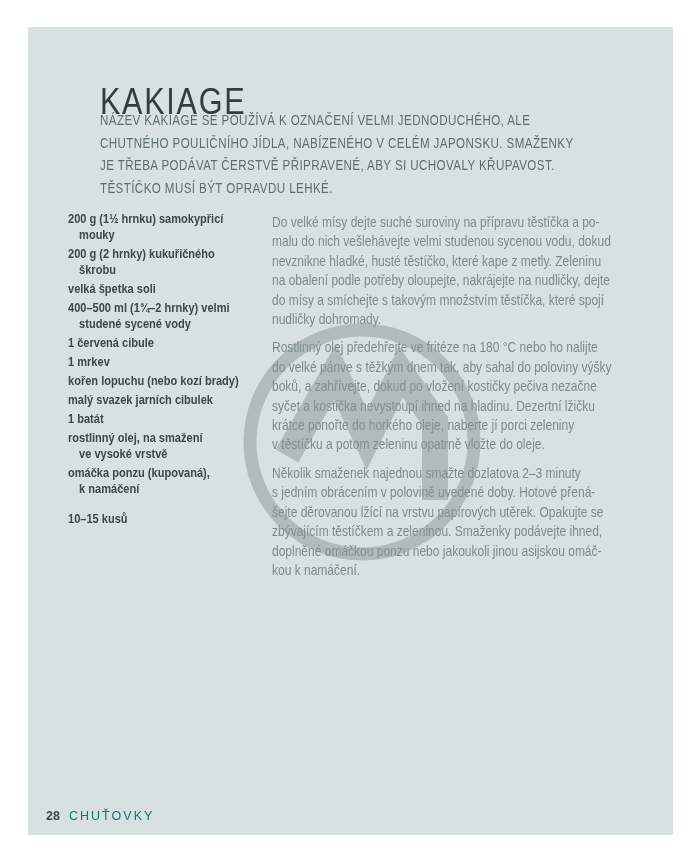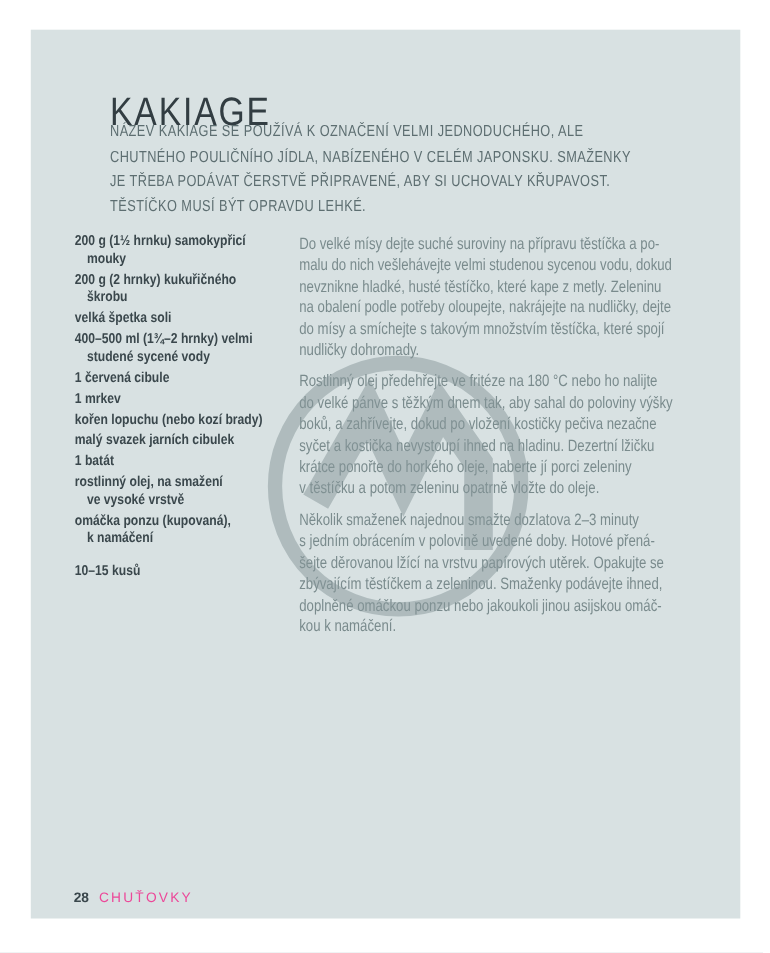--- a/index.html
+++ b/index.html
@@ -47,22 +47,22 @@
     margin:0 0 9px 0;white-space:pre-line;
   }
   .watermark{
     position:absolute;left:0;top:0;width:700px;height:866px;
     opacity:0.5;pointer-events:none;z-index:5;
   }
   .footer{
     position:absolute;left:46px;top:808px;
     font-size:12.5px;line-height:16px;
   }
-  .footer .pagenum{font-weight:bold;color:#3a474c;margin-right:9px;margin-left:21px;}
-  .footer .section{color:#ec4899;letter-spacing:2px;text-align:center;}
+  .footer .pagenum{font-weight:bold;color:#3a474c;margin-right:9px;}
+  .footer .section{color:#0f766e;letter-spacing:2px;text-align:center;}
 </style>
 </head>
 <body>
 
 <div class="panel"></div>
 
 <h1 class="title condensed">KAKIAGE</h1>
 
 <div class="intro condensed">NÁZEV KAKIAGE SE POUŽÍVÁ K OZNAČENÍ VELMI JEDNODUCHÉHO, ALE
 CHUTNÉHO POULIČNÍHO JÍDLA, NABÍZENÉHO V CELÉM JAPONSKU. SMAŽENKY

